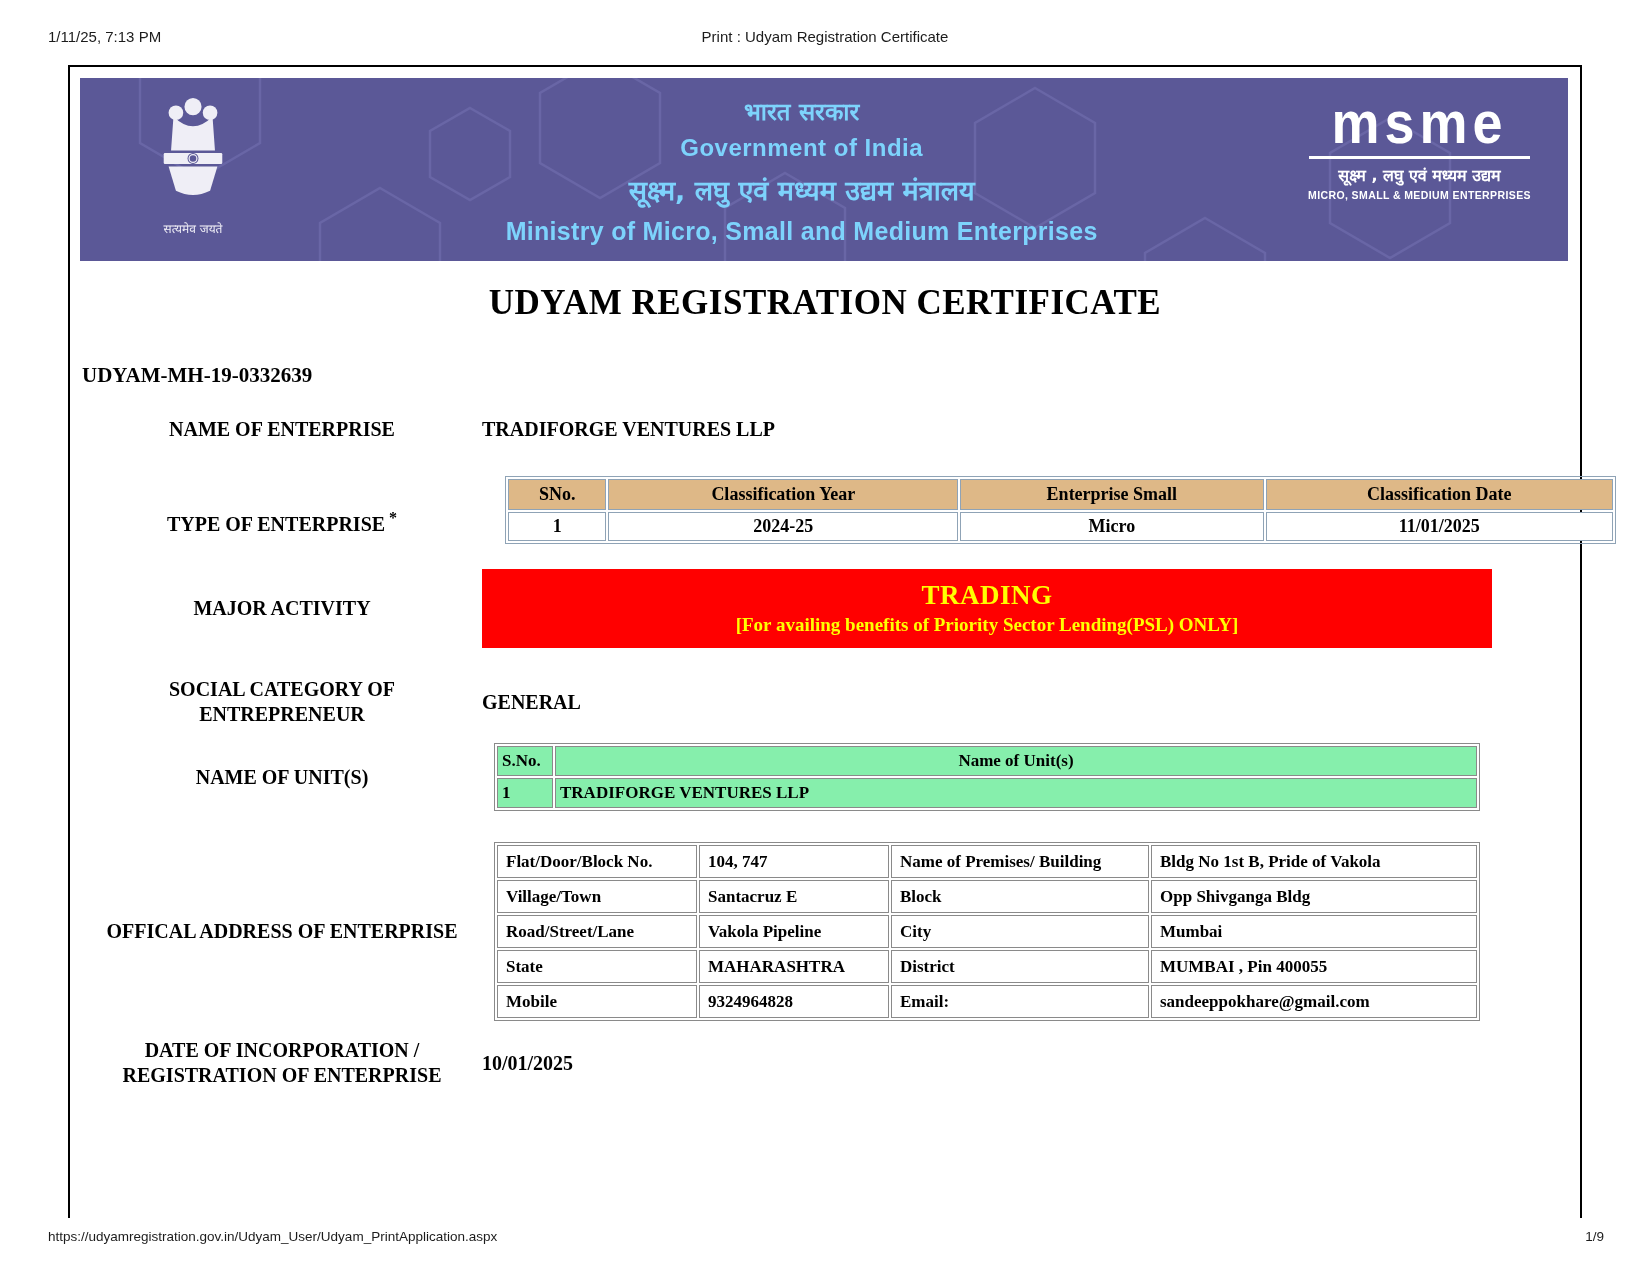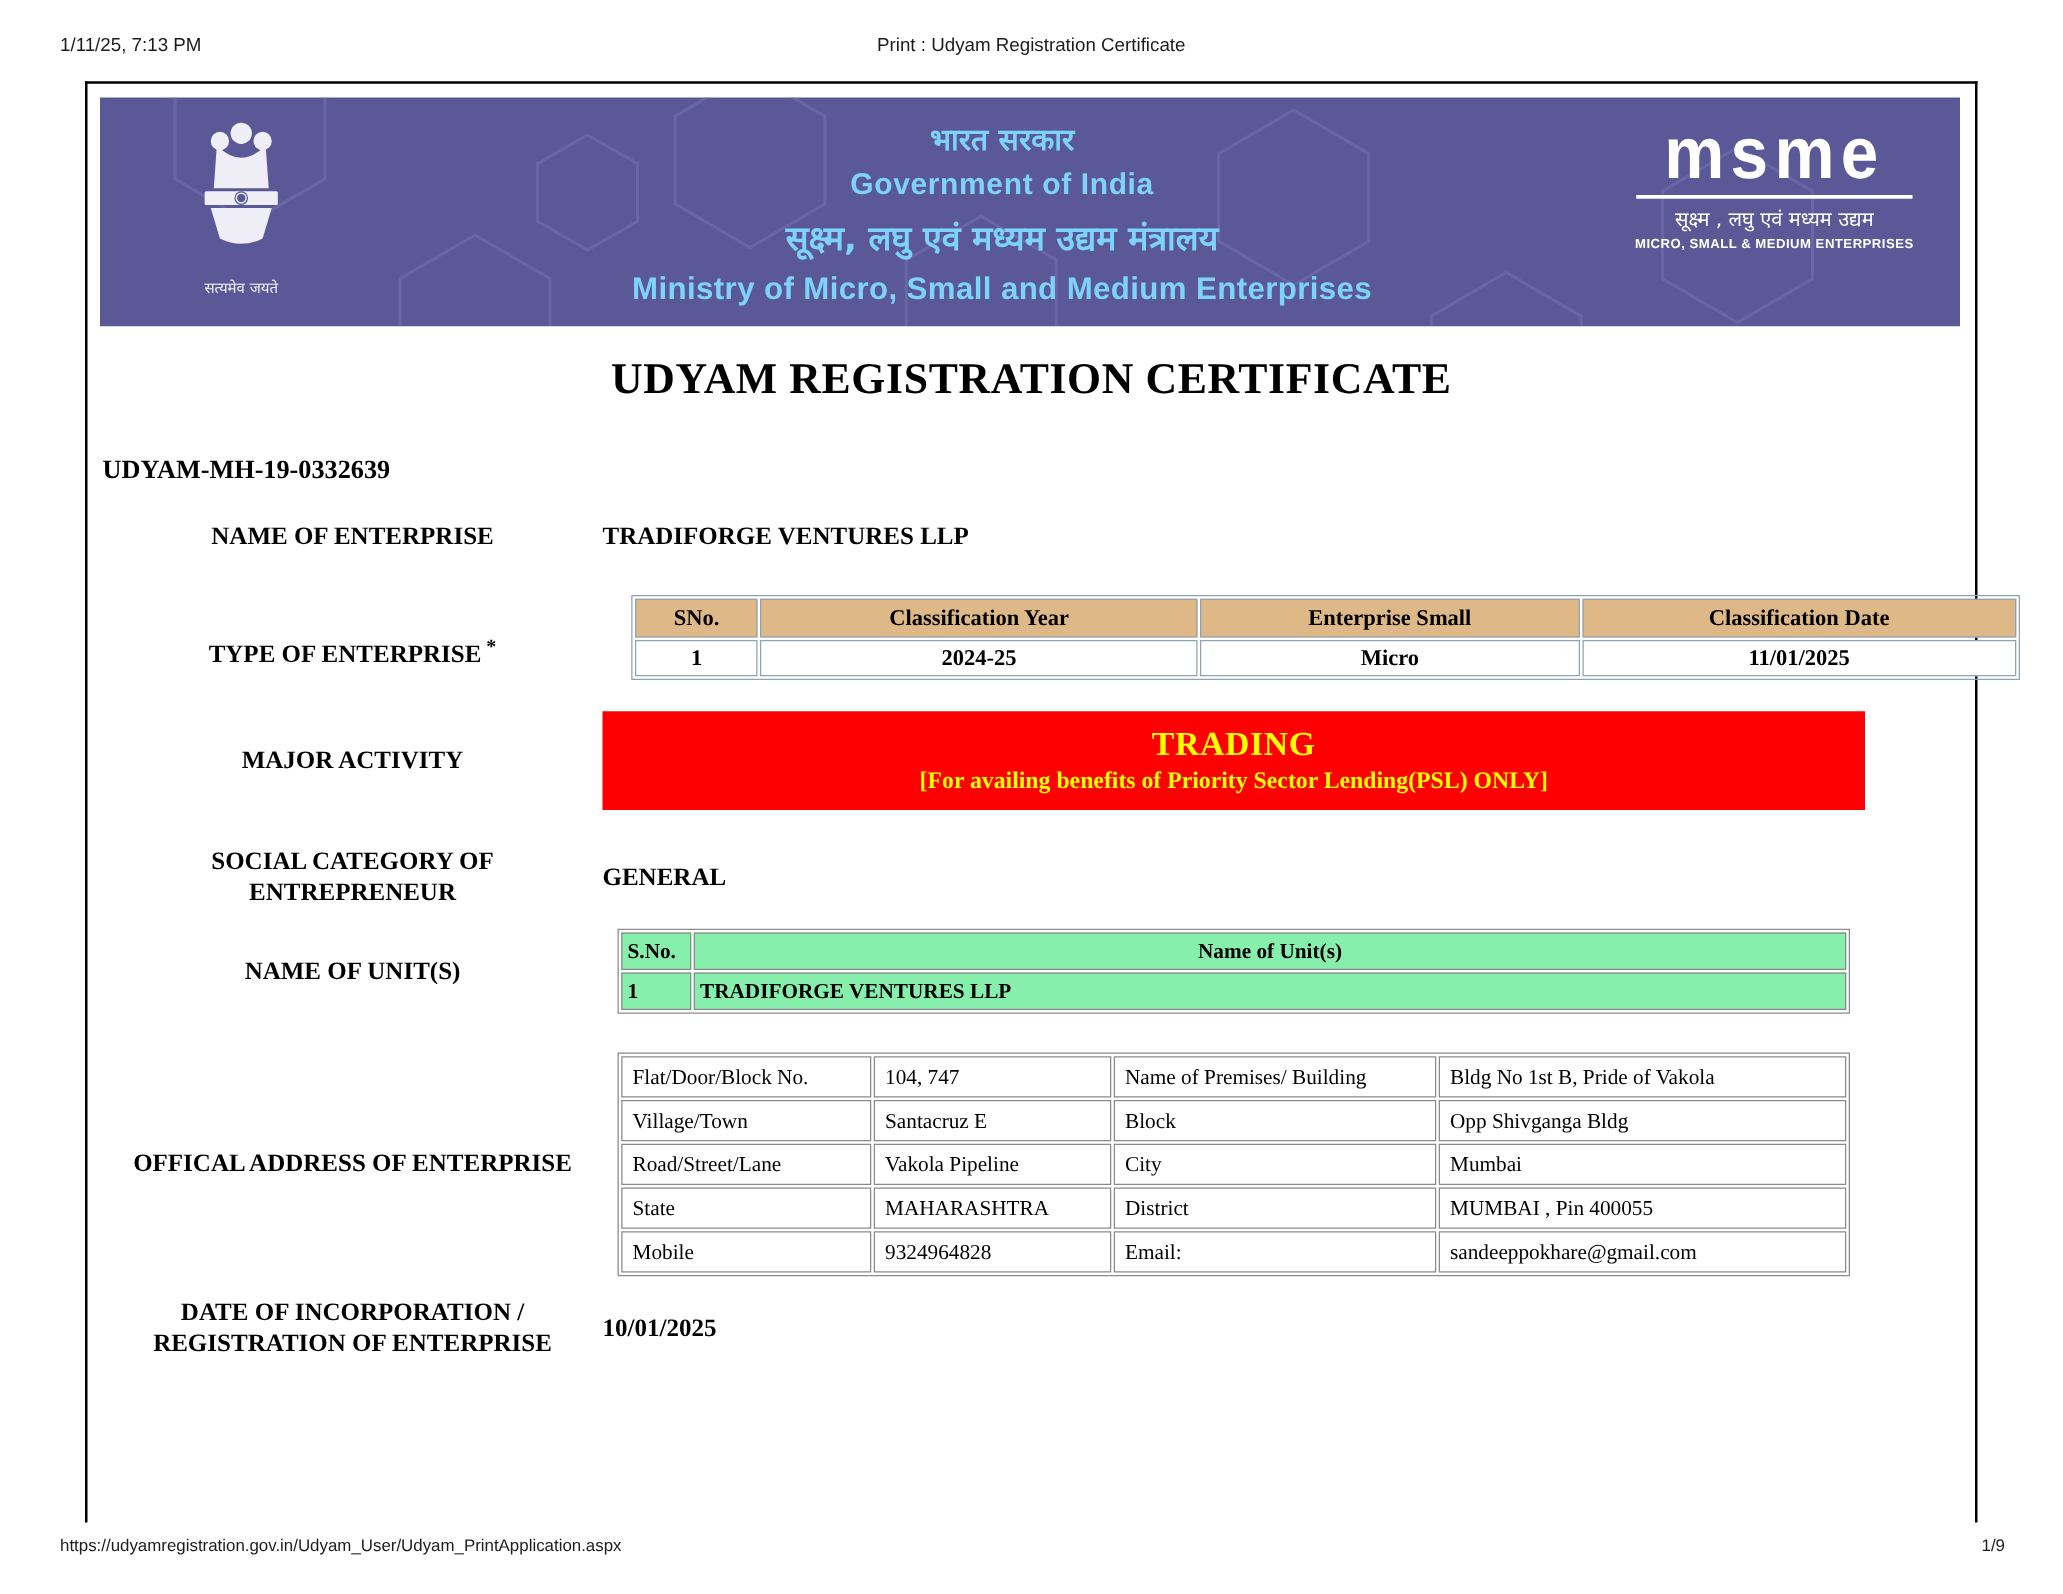--- a/index.html
+++ b/index.html
@@ -32,21 +32,21 @@
     width:900px;}
   .bt1{font-size:24px;font-family:"DejaVu Sans",sans-serif;font-weight:bold;}
   .bt2{font-size:24px;margin-top:7px;letter-spacing:.5px;}
   .bt3{font-size:27px;margin-top:9px;font-family:"DejaVu Sans",sans-serif;font-weight:bold;}
   .bt4{font-size:25px;margin-top:9px;letter-spacing:.3px;}
   .msme{position:absolute;right:36px;top:20px;width:225px;text-align:center;color:#fff;
     font-family:"Liberation Sans", sans-serif;}
   .msme-word{font-size:54px;font-weight:800;line-height:.95;letter-spacing:5px;
     transform:scaleY(1.08);font-family:"Liberation Sans", sans-serif;}
   .msme-rule{border-top:3px solid #fff;margin:7px 2px 5px 2px;}
-  .msme-hindi{font-size:16px;font-weight:normal;font-family:"DejaVu Sans",sans-serif;}
+  .msme-hindi{font-size:16px;font-weight:bold;font-family:"DejaVu Sans",sans-serif;}
   .msme-eng{font-size:10.5px;font-weight:bold;letter-spacing:.4px;margin-top:3px;}
 
   
   .cert-title{position:absolute;top:216px;left:0;width:100%;text-align:center;
     font-size:35px;font-weight:bold;letter-spacing:.5px;}
   .row{position:absolute;left:12px;width:1486px;display:grid;
     grid-template-columns:400px 1010px;align-items:center;}
   .row-label{text-align:center;font-weight:bold;font-size:20px;white-space:pre-line;line-height:1.25;}
   .row-value{text-align:left;font-weight:bold;font-size:20px;}
   .row-urn{top:288px;height:40px;}
@@ -67,21 +67,21 @@
     text-align:center;padding:4px 4px;}
   .type-table td{background:#fff;border:1px solid #8fa3b6;font-size:18px;font-weight:bold;
     text-align:center;padding:3px 4px;}
   .units-table{border:1px solid #8a8a8a;width:986px;margin-left:12px;}
   .units-table th,.units-table td{background:#86efac;border:1px solid #8a8a8a;font-size:17px;
     font-weight:bold;padding:4px 4px;}
   .units-table .sno{width:46px;text-align:left;}
   .units-table .uname{text-align:center;}
   .units-table td{text-align:left;}
   .addr-table{border:1px solid #8a8a8a;width:986px;margin-left:12px;}
-  .addr-table td{background:#fff;border:1px solid #8a8a8a;font-size:17px;font-weight:normal;
+  .addr-table td{background:#fff;border:1px solid #8a8a8a;font-size:17px;font-weight:bold;
     text-align:left;padding:4px 8px;height:23px;}
 
   
   .activity-banner{width:1010px;background:#ff0000;color:#ffff00;text-align:center;
     padding:11px 0 12px 0;box-sizing:border-box;}
   .activity-main{font-size:27px;font-weight:bold;letter-spacing:.5px;}
   .activity-note{font-size:19px;font-weight:bold;margin-top:3px;}
 </style>
 </head>
 <body>

